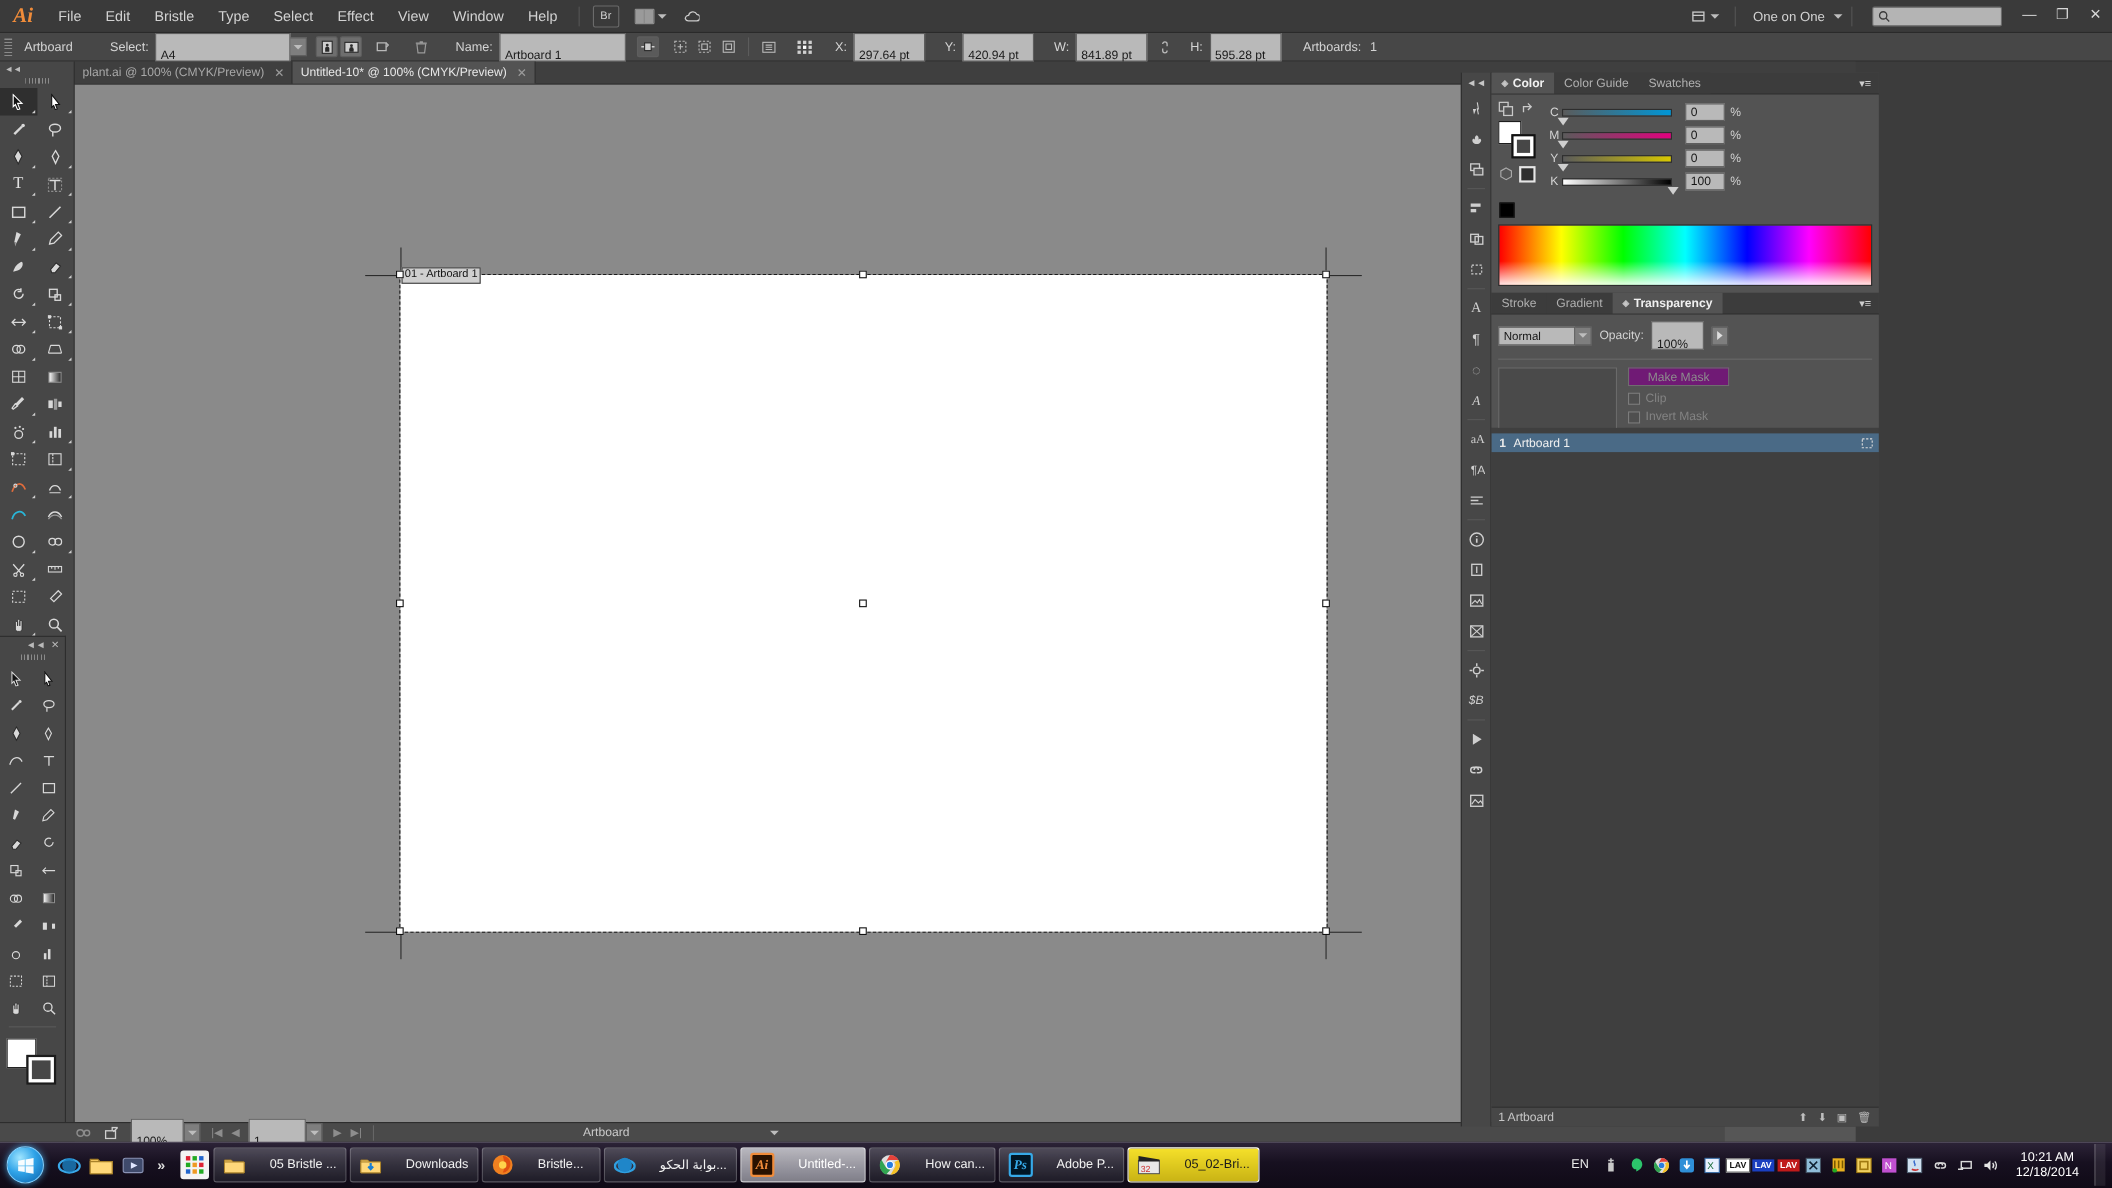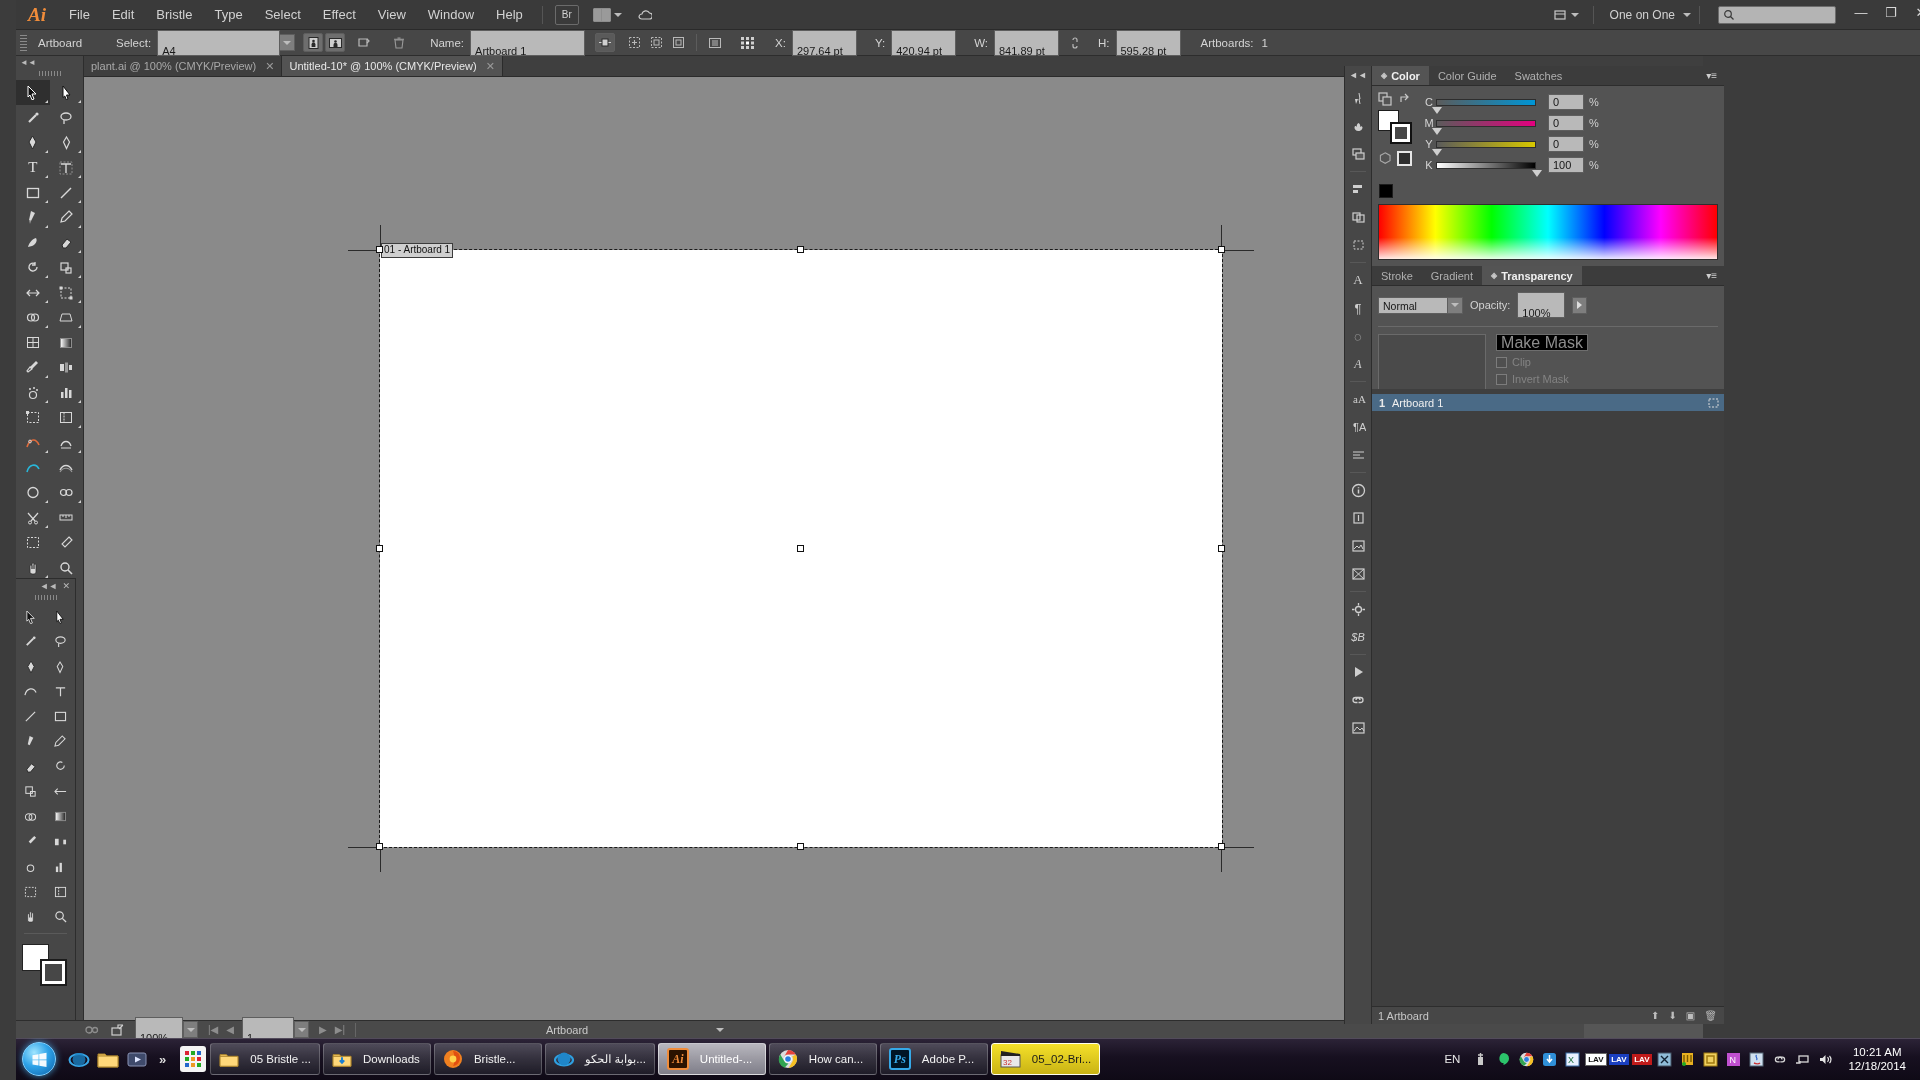--- a/index.html
+++ b/index.html
@@ -3,21 +3,21 @@
 <meta charset="utf-8">
 <style>
   * { box-sizing: border-box; margin: 0; padding: 0; }
   html, body {
     width: 1920px; height: 1080px;
     overflow: hidden;
     font-family: "Liberation Sans", sans-serif;
     background: #3c3c3c;
     -webkit-font-smoothing: antialiased;
   }
-  #app { position: relative; width: 1708px; height: 1080px; margin-left: 16px; }
+  #app { position: relative; width: 1708px; height: 1080px; }
 
   
   .menubar {
     position: absolute; left: 0; top: 0; width: 1920px; height: 30px;
     background: #3a3a3a; display: flex; align-items: center;
     border-bottom: 1px solid #2a2a2a;
   }
   .ai-logo {
     width: 42px; height: 30px; display: flex; align-items: center; justify-content: center;
     color: #f08c3a; font-size: 19px; font-weight: bold; font-style: italic;
@@ -240,22 +240,22 @@
   .spectrum { position: absolute; left: 6px; right: 6px; height: 62px; border: 1px solid #2e2e2e; }
   .nonecolor { position:absolute; width:14px;height:14px;border:1px solid #1d1d1d; }
 
   
   .tp-row { display:flex; align-items:center; padding: 6px 6px 0; gap:7px; }
   .blend-sel { width: 70px; height:17px; background:#b9b9b9; border:1px solid #5e5e5e;
     font-size:10.5px; color:#161616; padding-left:4px; line-height:16px;}
   .tp-thumb { width: 108px; height: 58px; background: #4a4a4a; border: 1px solid #6a6a6a; }
   .chk { width:11px;height:11px;border:1px solid #7c7c7c; background:#4f4f4f; display:inline-block;}
   .grayed { color: #838383; font-size:11px; }
-  .mkmask { width: 92px; height: 17px; background:#000000; border:1px solid #6e6e6e;
-    color:#8d8d8d; font-size:16px; display:flex;align-items:center;justify-content:center;}
+  .mkmask { width: 92px; height: 17px; background:#701a75; border:1px solid #6e6e6e;
+    color:#8d8d8d; font-size:11px; display:flex;align-items:center;justify-content:center;}
 
   
   .ab-row { height: 17px; display:flex; align-items:center; background:#4a6a86; }
   .ab-num { width: 20px; text-align:center; color:#e8e8e8; font-size:11px; font-weight:bold;}
   .ab-nm { flex:1; color:#f0f0f0; font-size:11px; }
   .ab-ico { width: 22px; display:flex;align-items:center;justify-content:center;color:#dcdcdc;font-size:10px;}
   .panel-foot { position:absolute; left:0;right:0;bottom:0;height:18px;background:#474747;
     display:flex;align-items:center;border-top:1px solid #2d2d2d; }
   .panel-foot .ft { color:#c6c6c6; font-size:11px; padding-left:6px; }
 
@@ -275,21 +275,21 @@
     width: 34px; height: 34px; border-radius: 50%;
     background: radial-gradient(circle at 35% 30%, #9fe5ff 0%, #2fa3e8 45%, #0a5fa8 100%);
     border: 1px solid #7fd0ff; box-shadow: 0 0 7px rgba(80,190,255,.75);
     display:flex;align-items:center;justify-content:center;
   }
   .qlaunch { display:flex; align-items:center; gap:3px; padding: 0 4px; }
   .qi { width: 26px; height: 30px; display:flex;align-items:center;justify-content:center; }
   .qmore { color:#dcdcdc; font-size: 13px; padding: 0 6px; font-weight:bold;}
   .tasks { display:flex; align-items:center; gap:3px; }
   .task {
-    height: 32px; min-width: 108px; display:flex; align-items:center; gap:11px; padding: 0 8px;
+    height: 32px; min-width: 108px; display:flex; align-items:center; gap:22px; padding: 0 8px;
     border: 1px solid rgba(255,255,255,0.22); border-radius: 3px;
     background: linear-gradient(to bottom, rgba(120,120,130,.5), rgba(40,40,50,.6));
     color: #f2f2f2; font-size: 11.5px; white-space: nowrap;
   }
   .task.active {
     background: linear-gradient(to bottom, rgba(210,210,215,.85), rgba(155,155,165,.8));
     color: #fff; border-color: rgba(255,255,255,.55);
   }
   .task.yellow {
     background: linear-gradient(to bottom, #f5e02a, #c9b314);

